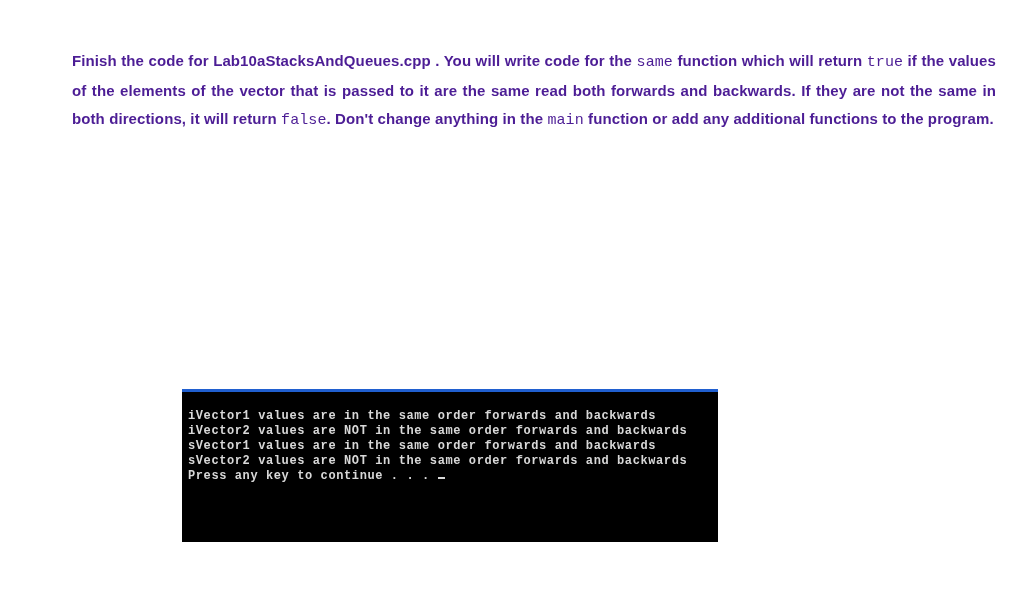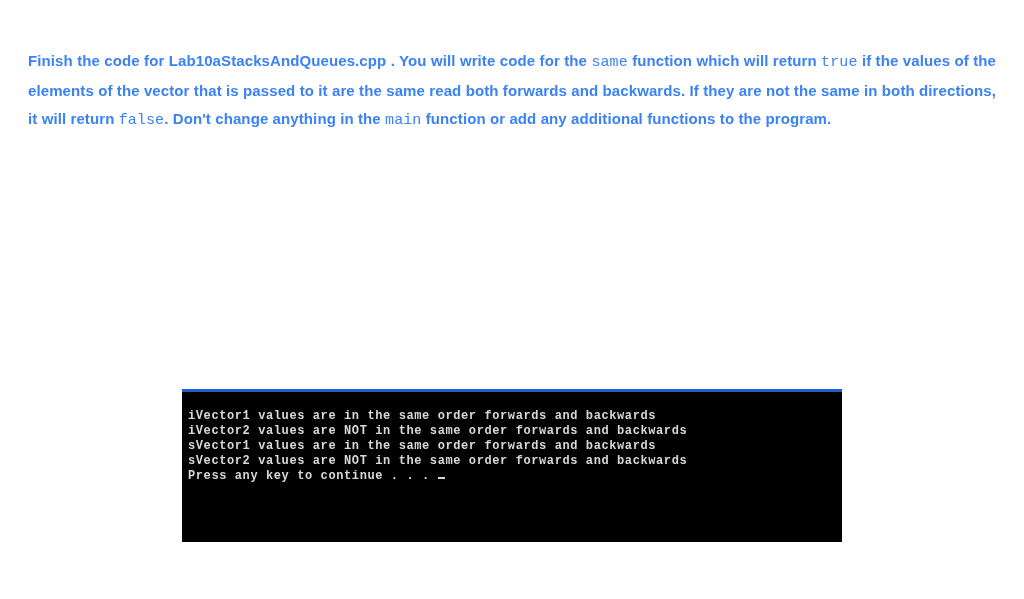--- a/index.html
+++ b/index.html
@@ -10,38 +10,39 @@
     background: #ffffff;
     font-family: Arial, Helvetica, sans-serif;
   }
   .page {
     box-sizing: border-box;
     padding: 32px 28px 0 28px;
   }
   .instruction {
     font-size: 15px;
     font-weight: 700;
-    color: #3b82f6;
+    color: #4c1d95;
     line-height: 1.85;
     text-align: justify;
     letter-spacing: 0.1px;
+    margin-left: 44px;
   }
   .instruction .mono {
     font-family: "Courier New", Courier, monospace;
     font-weight: 400;
     font-size: 15px;
   }
 
   .console-wrap {
     margin: 255px auto 0 auto;
     width: 660px;
   }
   .console {
     background: #000000;
-    width: 660px;
+    width: 536px;
     box-sizing: border-box;
     padding: 2px 6px 28px 6px;
     font-family: "Lucida Console", "Courier New", monospace;
     font-size: 12px;
     font-weight: 700;
     color: #d8d8d8;
     line-height: 1.25;
     letter-spacing: 0.6px;
     white-space: pre-wrap;
     border-top: 3px solid #205fcf;

